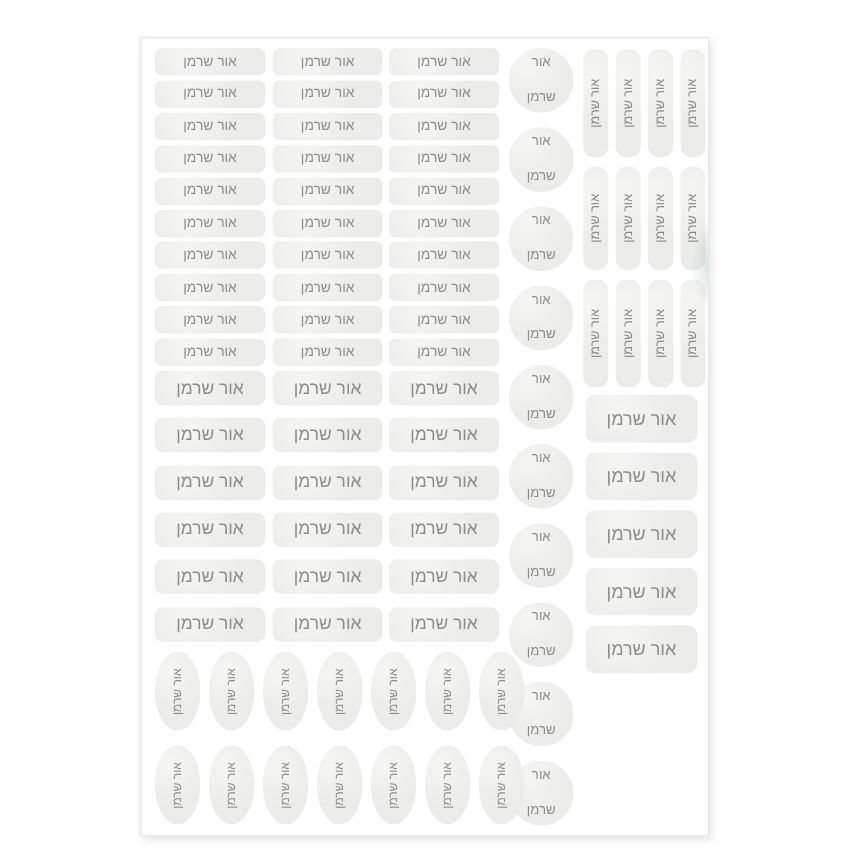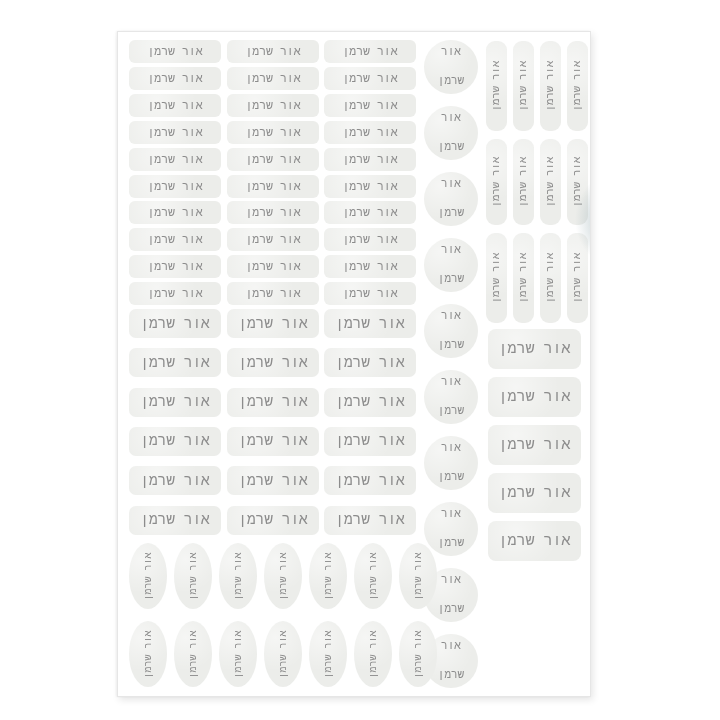--- a/index.html
+++ b/index.html
@@ -1,17 +1,17 @@
 <!DOCTYPE html>
 <html style="--sticker-bg: #ecedea; --label-text: #8c8c8c; --star-peach: #e2a17e; --balloon-coral: #dd9f89; --balloon-teal: #a9c8c2; --brand-text: #1c1c1c;"><head>
 <meta charset="utf-8">
 <style>
   html,body{margin:0;padding:0;background:#ffffff;width:720px;height:720px;overflow:hidden;}
   *{box-sizing:border-box;}
-  .canvas{position:relative;width:656px;height:720px;background:#ffffff;font-family:Liberation Mono, monospace;}
+  .canvas{position:relative;width:656px;height:720px;background:#ffffff;font-family:Liberation Sans, sans-serif;}
   .sheet{
     position:absolute;left:117px;top:31px;width:474px;height:666px;
     background:#ffffff;border:1px solid #e6e6e6;
     box-shadow:2px 3px 7px rgba(0,0,0,0.10), -1px 0 2px rgba(0,0,0,0.05);
     overflow:hidden;
   }
   .sticker{
     position:absolute;background:var(--sticker-bg,#ecedea);
     background-image:radial-gradient(circle at 30% 25%, rgba(255,255,255,0.5), rgba(255,255,255,0) 60%);
     display:flex;align-items:center;justify-content:center;

